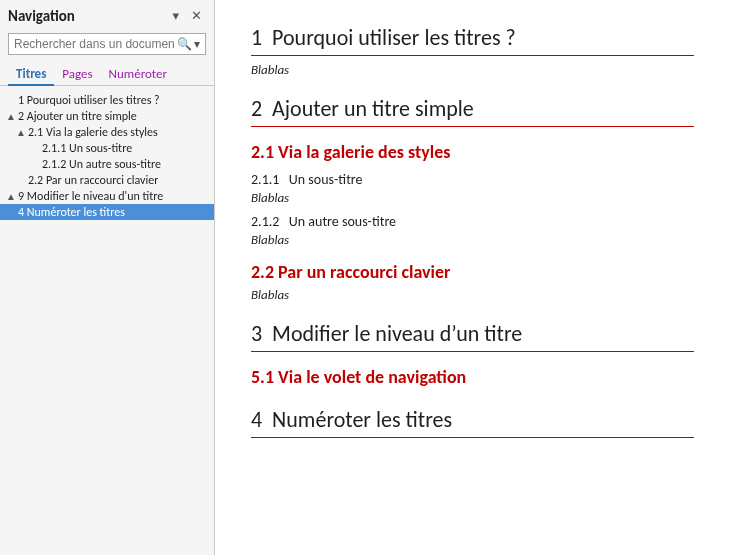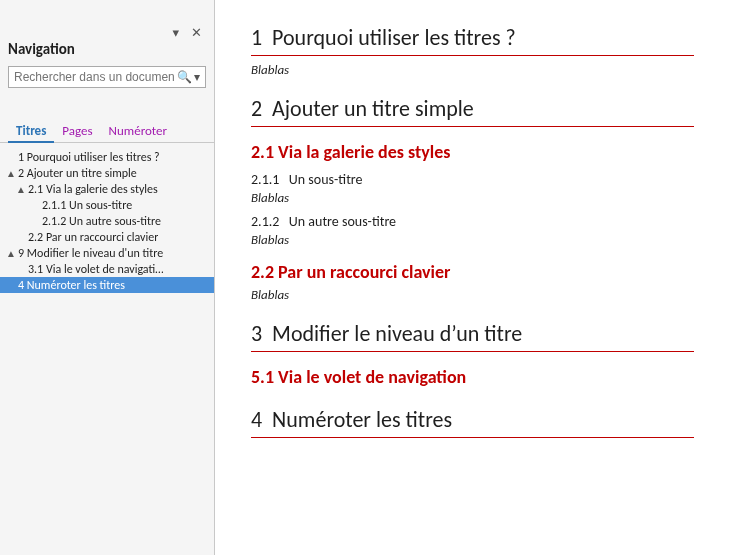--- a/index.html
+++ b/index.html
@@ -28,21 +28,20 @@
       align-items: center;
       justify-content: space-between;
       padding: 6px 8px 4px 8px;
       background: #f5f5f5;
     }
 
     #nav-title {
       font-size: 15px;
       font-weight: 600;
       color: #1f1f1f;
-      margin-top: 34px;
     }
 
     .nav-header-icons {
       display: flex;
       align-items: center;
       gap: 4px;
       color: #555;
       font-size: 13px;
     }
 
@@ -82,21 +81,20 @@
       font-size: 12px;
       cursor: pointer;
     }
 
     
     #nav-tabs {
       display: flex;
       border-bottom: 1px solid #c8c8c8;
       background: #f5f5f5;
       padding: 0 8px;
-      margin-top: 24px;
     }
 
     .nav-tab {
       font-size: 13px;
       padding: 5px 8px 4px 8px;
       cursor: pointer;
       color: #a21caf;
       position: relative;
     }
 
@@ -277,25 +275,20 @@
       <span class="toggle"></span>
       <span class="label">2.2 Par un raccourci clavier</span>
     </div>
 
     <div class="tree-item">
       <span class="indent" style="width:4px"></span>
       <span class="toggle">▲</span>
       <span class="label">9 Modifier le niveau d'un titre</span>
     </div>
 
-    <div class="tree-item">
-      <span class="indent" style="width:14px"></span>
-      <span class="toggle"></span>
-      <span class="label">3.1 Via le volet de navigati…</span>
-    </div>
 
     <div class="tree-item selected">
       <span class="indent" style="width:4px"></span>
       <span class="toggle"></span>
       <span class="label">4 Numéroter les titres</span>
     </div>
 
   </div>
 </div>
 

